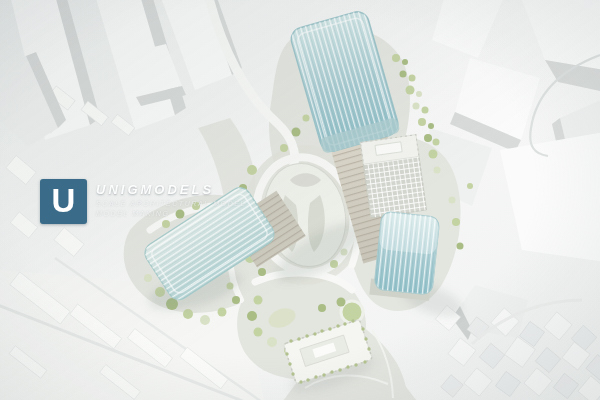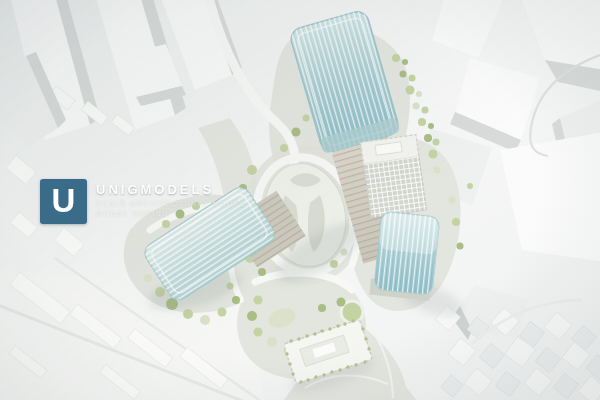--- a/index.html
+++ b/index.html
@@ -22,21 +22,21 @@
   .tree-l{fill:#d9e2c6;}
   .cube{fill:#f8f9f8;stroke:#dcdfde;stroke-width:.5;}
   .cube2{fill:#eceeee;stroke:#d6d9d8;stroke-width:.5;}
   .slab{fill:#fbfcfa;stroke:#e2e5e3;stroke-width:.6;}
   
   .wm{position:absolute;left:40px;top:179px;display:flex;gap:9px;align-items:flex-start;}
   .wm-box{width:47px;height:45px;background:var(--logo-blue);border-radius:3px;
           display:flex;align-items:center;justify-content:center;
           box-shadow:0 1px 3px rgba(40,60,70,.35);}
   .wm-u{color:#fff;font-size:33px;font-weight:bold;line-height:1;transform:translateY(-1px);}
-  .wm-text{padding-top:3px;}
+  .wm-text{padding-top:3px;font-style:italic;}
   .wm-brand{color:rgba(255,255,255,.95);font-size:13px;font-weight:bold;letter-spacing:3px;
             text-shadow:0 1px 2px rgba(110,120,125,.5);filter:blur(.2px);}
   .wm-tag{color:rgba(255,255,255,.55);font-size:7px;letter-spacing:1.6px;margin-top:3px;
           text-shadow:0 0 2px rgba(130,140,145,.4);filter:blur(.45px);}
 </style>
 </head>
 <body>
 
 <div class="stage">
 <svg width="600" height="400" viewBox="0 0 600 400">

